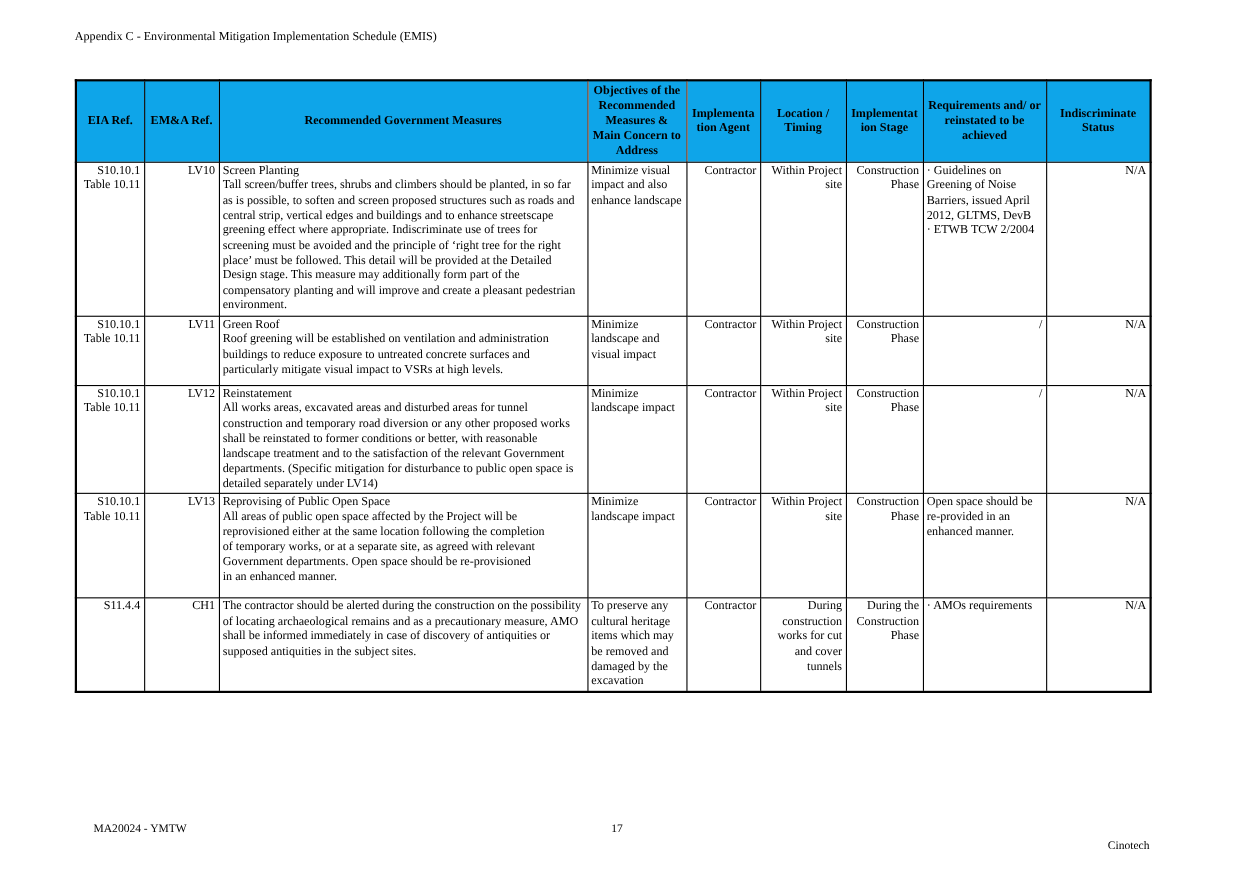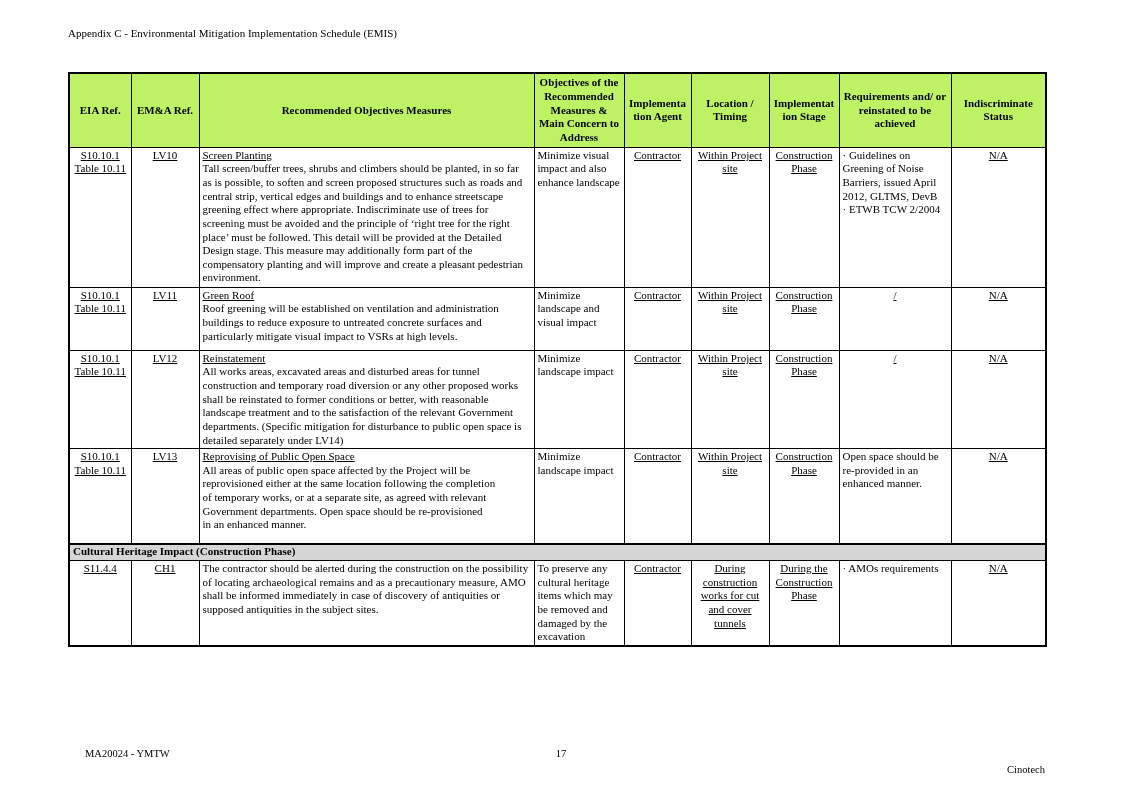--- a/index.html
+++ b/index.html
@@ -8,31 +8,31 @@
     font-family:"Liberation Serif","DejaVu Serif",serif;color:#000;
   }
   .page-header{position:absolute;left:68px;top:27px;font-size:11px;}
   table.emis{
     position:absolute;left:68px;top:72px;width:977px;
     border-collapse:collapse;table-layout:fixed;
     border:2px solid #000;
   }
   .emis th,.emis td{border:1px solid #000;overflow:hidden;}
   .emis th{
-    background:#bef264;font-weight:bold;font-size:11px;text-align:center;
+    background:#0ea5e9;font-weight:bold;font-size:11px;text-align:center;
     vertical-align:middle;padding:2px 3px;line-height:1.25;
     overflow-wrap:break-word;word-wrap:break-word;
   }
   .emis td{
     font-size:11px;vertical-align:top;padding:1px 3px;line-height:1.24;
     overflow-wrap:break-word;word-wrap:break-word;
   }
-  .c-center{text-align:center;text-decoration:underline;}
+  .c-center{text-align:right;}
   .pre{white-space:pre-line;}
-  .m-title{text-decoration:underline;}
+  .m-title{}
   .section-row td{
     background:#d6d6d6;font-weight:bold;text-align:left;
     padding:0 3px;font-size:11px;border-top:2px solid #000;
   }
   .page-footer{position:absolute;left:0;top:748px;width:1122px;font-size:10.5px;}
   .footer-left{position:absolute;left:85px;top:0;font-family:Liberation Serif, serif;}
   .footer-center{position:absolute;left:0;top:0;width:1122px;text-align:center;}
   .footer-right{position:absolute;right:77px;top:16px;margin-left:25px;}
 </style>
 </head>
@@ -49,21 +49,21 @@
       <col style="width:67px">
       <col style="width:78px">
     <col style="width:70px">
       <col style="width:112px">
       <col style="width:95px">
   </colgroup>
   <thead>
     <tr style="height:66px">
       <th>EIA Ref.</th>
       <th>EM&amp;A Ref.</th>
-      <th>Recommended Objectives Measures</th>
+      <th>Recommended Government Measures</th>
       <th>Objectives of the Recommended Measures &amp; Main Concern to Address</th>
       <th>Implementation Agent</th>
       <th>Location / Timing</th>
       <th>Implementation Stage</th>
       <th>Requirements and/ or reinstated to be achieved</th>
       <th>Indiscriminate Status</th>
     </tr>
   </thead>
   <tbody>
     <tr style="height:140px">
@@ -123,23 +123,20 @@
 Government departments. Open space should be re-provisioned
 in an enhanced manner.</div>
       </td>
       <td>Minimize landscape impact</td>
       <td class="c-center">Contractor</td>
       <td class="c-center">Within Project site</td>
       <td class="c-center">Construction Phase</td>
       <td class="pre">Open space should be re-provided in an enhanced manner.</td>
       <td class="c-center">N/A</td>
     </tr>
-    <tr class="section-row" style="height:17px">
-      <td colspan="9">Cultural Heritage Impact (Construction Phase)</td>
-    </tr>
     <tr style="height:85px">
       <td class="c-center pre">S11.4.4</td>
       <td class="c-center">CH1</td>
       <td>
         <div class="m-title"></div>
         <div class="pre">The contractor should be alerted during the construction on the possibility of locating archaeological remains and as a precautionary measure, AMO shall be informed immediately in case of discovery of antiquities or supposed antiquities in the subject sites.</div>
       </td>
       <td>To preserve any cultural heritage items which may be removed and damaged by the excavation</td>
       <td class="c-center">Contractor</td>
       <td class="c-center">During construction works for cut and cover tunnels</td>

